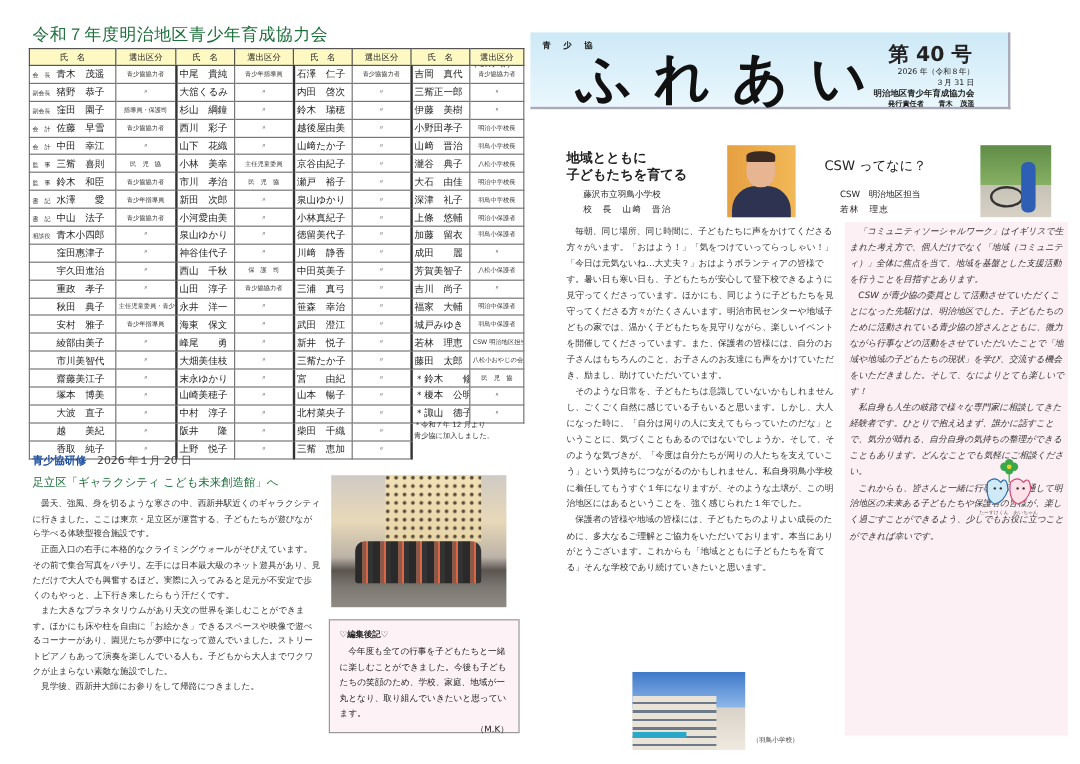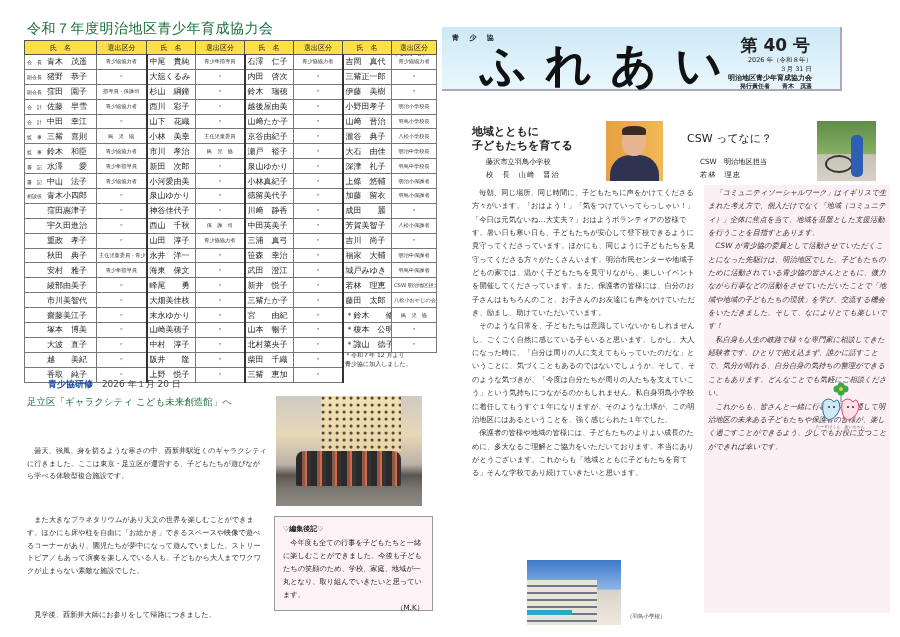--- a/index.html
+++ b/index.html
@@ -14,47 +14,47 @@
   .left-note {
     position: absolute; left: 390px; top: 27px; font-size: 8px; color: #333; margin-top: 20px;
   }
   .roster {
     position: absolute; left: 24px; top: 40px; width: 412px;
   }
   table.members {
     border-collapse: collapse; font-size: 7.2px; table-layout: fixed; width: 412px;
   }
   table.members th {
-    background: #fde047; font-weight: normal; height: 14px; font-size: 7px;
+    background: #fef9c3; font-weight: normal; height: 14px; font-size: 7px;
     border: 1px solid #555; text-align: center; color: #222;
   }
   table.members td {
     border: 1px solid #777; height: 14.9px; padding: 0 2px; white-space: nowrap; overflow: hidden;
   }
   table.members td.nm { font-size: 8px; }
   table.members td.nm .role { font-size: 5px; display: inline-block; width: 20px; color: #333; }
   table.members td.cat { font-size: 5.2px; text-align: center; color: #333; }
   table.members td.grp { border-right: 2px solid #333; }
   table.members td.empty { border: none; }
   .footnote {
     position: absolute; left: 345px; top: 350px; font-size: 6px; line-height: 9px; color: #333;
   }
 
   .event-head {
     position: absolute; left: 27px; top: 378px; font-size: 9px;
   }
-  .event-head .lbl { color: #1d4fa0; font-weight: bold; margin-left: 21px; }
+  .event-head .lbl { color: #1d4fa0; font-weight: bold; }
   .event-head .dt { color: #444; margin-left: 6px; }
   .event-sub {
     position: absolute; left: 27px; top: 396px; font-size: 9.5px; color: #1d6f3a;
   }
   .event-body {
     position: absolute; left: 27px; top: 414px; width: 240px; font-size: 7.2px; line-height: 12.7px; color: #333;
   }
-  .event-body p { text-indent: 1em; margin-top: 31px; }
+  .event-body p { text-indent: 1em; }
   .event-photo {
     position: absolute; left: 276px; top: 396px; width: 146px; height: 110px;
     background: linear-gradient(180deg, #cfcac4 0%, #e7d8b8 35%, #bcb3a8 62%, #5b5550 72%, #7c7872 85%, #908a84 100%);
     overflow: hidden;
   }
   .event-photo .wall { position:absolute; left:45px; top:0; width:80px; height:55px;
     background: radial-gradient(circle at 30% 30%, #5a4a3a 1px, transparent 2px) 0 0/7px 7px, linear-gradient(#f1e1b5,#e8d6a9); }
   .event-photo .people { position:absolute; left:20px; top:55px; width:105px; height:35px;
     background: repeating-linear-gradient(90deg,#2a2a2a 0 6px,#8a5a4a 6px 9px,#d64 9px 11px,#333 11px 15px); border-radius: 8px 8px 2px 2px; }
   .editor-box {
@@ -369,20 +369,21 @@
   <div>青少協に加入しました。</div>
 </div>
 
 <div class="event-head">
   <span class="lbl">青少協研修</span>
   <span class="dt">2026 年１月 20 日</span>
 </div>
 <div class="event-sub">足立区「ギャラクシティ こども未来創造館」へ</div>
 <div class="event-body">
   <p>曇天、強風、身を切るような寒さの中、西新井駅近くのギャラクシティに行きました。ここは東京・足立区が運営する、子どもたちが遊びながら学べる体験型複合施設です。</p>
+  <p>正面入口の右手に本格的なクライミングウォールがそびえています。その前で集合写真をパチリ。左手には日本最大級のネット遊具があり、見ただけで大人でも興奮するほど。実際に入ってみると足元が不安定で歩くのもやっと、上下行き来したらもう汗だくです。</p>
   <p>また大きなプラネタリウムがあり天文の世界を楽しむことができます。ほかにも床や柱を自由に「お絵かき」できるスペースや映像で遊べるコーナーがあり、園児たちが夢中になって遊んでいました。ストリートピアノもあって演奏を楽しんでいる人も。子どもから大人までワクワクが止まらない素敵な施設でした。</p>
   <p>見学後、西新井大師にお参りをして帰路につきました。</p>
 </div>
 <div class="event-photo">
   <div class="wall"></div>
   <div class="people"></div>
 </div>
 <div class="editor-box">
   <div class="ttl">♡編集後記♡</div>
   <p>今年度も全ての行事を子どもたちと一緒に楽しむことができました。今後も子どもたちの笑顔のため、学校、家庭、地域が一丸となり、取り組んでいきたいと思っています。</p>

